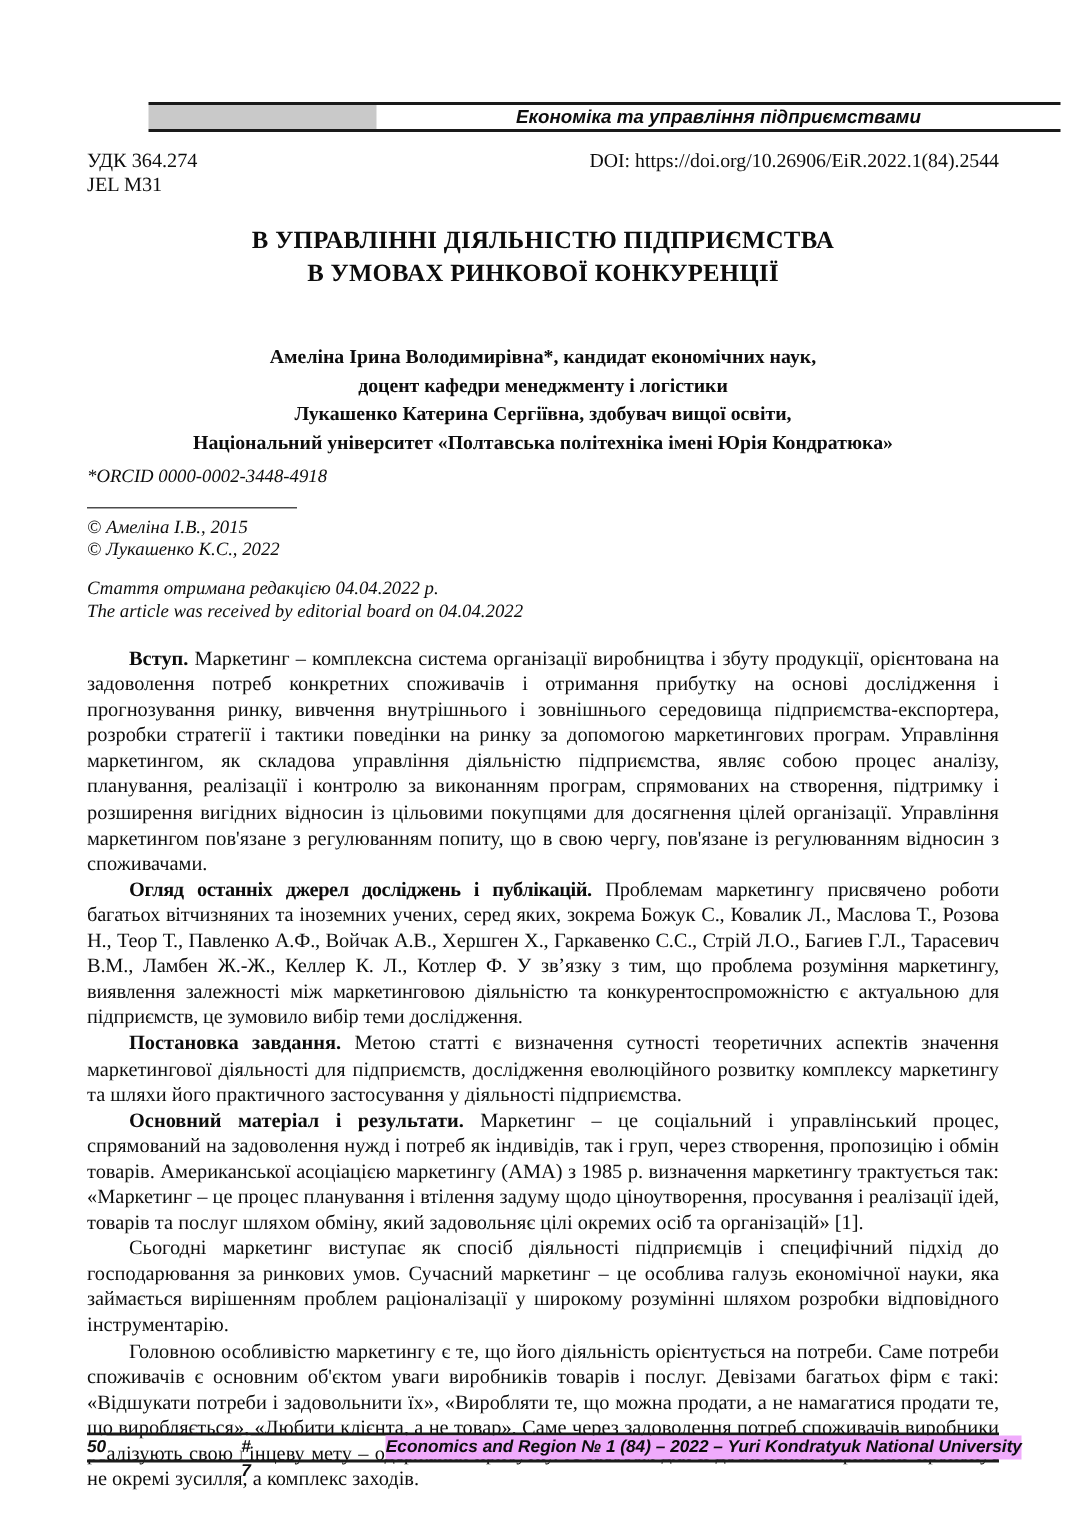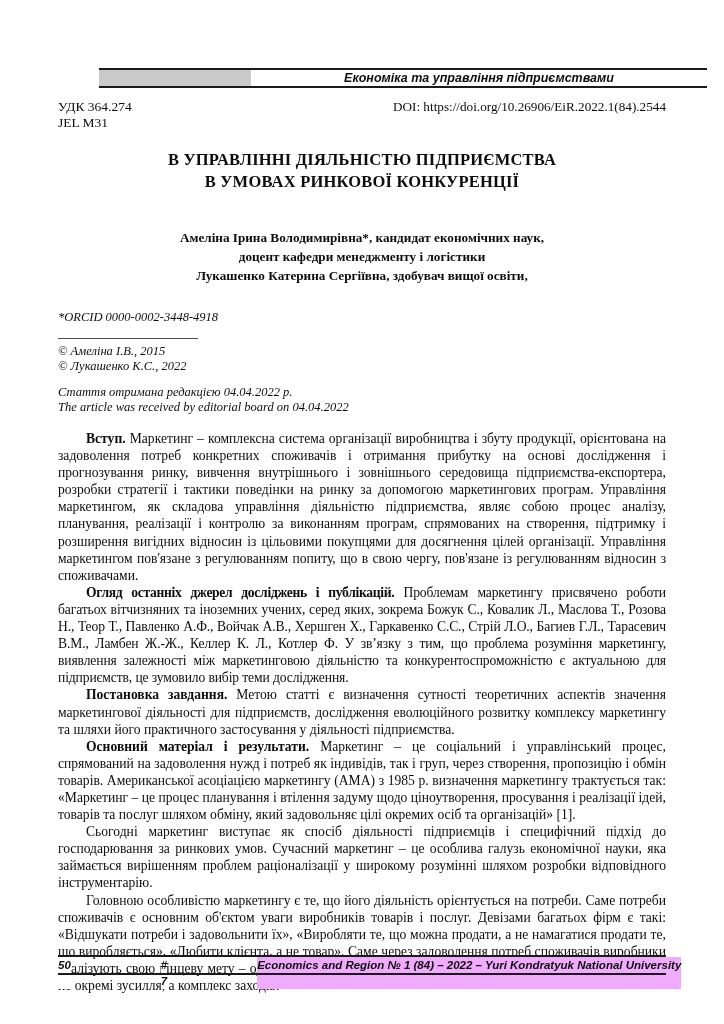--- a/index.html
+++ b/index.html
@@ -203,21 +203,21 @@
     left: 0; bottom: 0;
     width: 608px;
     height: 2px;
     background: #1a1a1a;
   }
   .ft-cells {
     position: absolute;
     left: 0;
     top: 2px;
     width: 608px;
-    height: 32px;
+    height: 16px;
     display: flex;
     gap: 45px;
   }
   .ft-page {
     width: 42px;
     text-align: center;
     line-height: 16px;
     font-family: "Liberation Sans", "DejaVu Sans", sans-serif;
     font-style: italic;
     font-weight: bold;
@@ -276,20 +276,21 @@
 
   <div class="article-title">
     <span class="tl">В УПРАВЛІННІ ДІЯЛЬНІСТЮ ПІДПРИЄМСТВА</span>
     <span class="tl">В УМОВАХ РИНКОВОЇ КОНКУРЕНЦІЇ</span>
   </div>
 
   <div class="authors">
     <span class="al">Амеліна Ірина Володимирівна*, кандидат економічних наук,</span>
     <span class="al">доцент кафедри менеджменту і логістики</span>
     <span class="al">Лукашенко Катерина Сергіївна, здобувач вищої освіти,</span>
+    <span class="al">Національний університет «Полтавська політехніка імені Юрія Кондратюка»</span>
   </div>
 
   <div class="orcid">*ORCID 0000-0002-3448-4918</div>
 
   <div class="cr-rule"></div>
   <div class="copyright">
     <span>© Амеліна І.В., 2015</span>
     <span>© Лукашенко К.С., 2022</span>
   </div>
 

